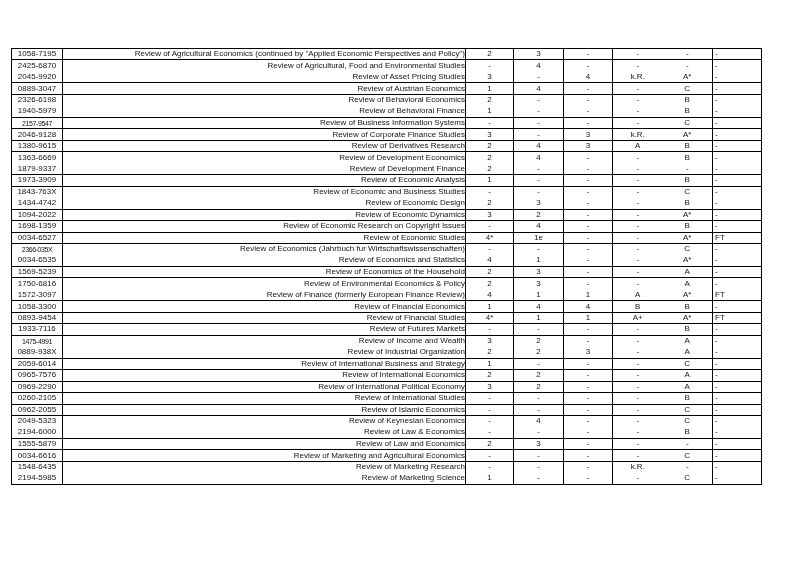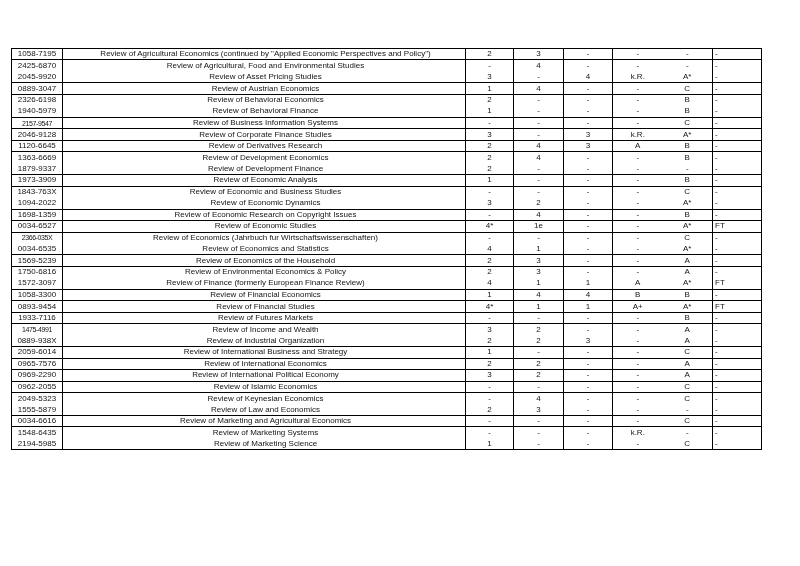--- a/index.html
+++ b/index.html
@@ -38,21 +38,21 @@
     line-height: 1;
     vertical-align: middle;
     white-space: nowrap;
     overflow: hidden;
     color: #141414;
   }
   td:first-child { border-left: none; }
   td.nolb { border-left: none; } 
   td.issn { text-align: center; }
   td.issn.condensed { font-size: 7px; letter-spacing: -0.4px; }
-  td.name { text-align: center; padding-left: 3px; }
+  td.name { text-align: right; padding-left: 3px; }
   td.r    { text-align: center; }
   td.ft   { text-align: left; padding-left: 2px; }
 </style>
 </head>
 <body>
 
 <div class="page">
   <table class="journal-table">
     <colgroup>
       <col class="c-issn">
@@ -147,21 +147,21 @@
     <td class="name">Review of Corporate Finance Studies</td>
     <td class="r">3</td>
     <td class="r">-</td>
     <td class="r">3</td>
     <td class="r">k.R.</td>
     <td class="r nolb">A*</td>
     <td class="ft">-</td>
   </tr>
 
   <tr class="row">
-    <td class="issn">1120-6645</td>
+    <td class="issn">1380-9615</td>
     <td class="name">Review of Derivatives Research</td>
     <td class="r">2</td>
     <td class="r">4</td>
     <td class="r">3</td>
     <td class="r">A</td>
     <td class="r nolb">B</td>
     <td class="ft">-</td>
   </tr>
 
   <tr class="row merge">
@@ -201,20 +201,30 @@
     <td class="issn">1843-763X</td>
     <td class="name">Review of Economic and Business Studies</td>
     <td class="r">-</td>
     <td class="r">-</td>
     <td class="r">-</td>
     <td class="r">-</td>
     <td class="r nolb">C</td>
     <td class="ft">-</td>
   </tr>
 
+  <tr class="row">
+    <td class="issn">1434-4742</td>
+    <td class="name">Review of Economic Design</td>
+    <td class="r">2</td>
+    <td class="r">3</td>
+    <td class="r">-</td>
+    <td class="r">-</td>
+    <td class="r nolb">B</td>
+    <td class="ft">-</td>
+  </tr>
 
   <tr class="row">
     <td class="issn">1094-2022</td>
     <td class="name">Review of Economic Dynamics</td>
     <td class="r">3</td>
     <td class="r">2</td>
     <td class="r">-</td>
     <td class="r">-</td>
     <td class="r nolb">A*</td>
     <td class="ft">-</td>
@@ -379,20 +389,30 @@
     <td class="issn">0969-2290</td>
     <td class="name">Review of International Political Economy</td>
     <td class="r">3</td>
     <td class="r">2</td>
     <td class="r">-</td>
     <td class="r">-</td>
     <td class="r nolb">A</td>
     <td class="ft">-</td>
   </tr>
 
+  <tr class="row">
+    <td class="issn">0260-2105</td>
+    <td class="name">Review of International Studies</td>
+    <td class="r">-</td>
+    <td class="r">-</td>
+    <td class="r">-</td>
+    <td class="r">-</td>
+    <td class="r nolb">B</td>
+    <td class="ft">-</td>
+  </tr>
 
   <tr class="row">
     <td class="issn">0962-2055</td>
     <td class="name">Review of Islamic Economics</td>
     <td class="r">-</td>
     <td class="r">-</td>
     <td class="r">-</td>
     <td class="r">-</td>
     <td class="r nolb">C</td>
     <td class="ft">-</td>
@@ -402,20 +422,30 @@
     <td class="issn">2049-5323</td>
     <td class="name">Review of Keynesian Economics</td>
     <td class="r">-</td>
     <td class="r">4</td>
     <td class="r">-</td>
     <td class="r">-</td>
     <td class="r nolb">C</td>
     <td class="ft">-</td>
   </tr>
 
+  <tr class="row">
+    <td class="issn">2194-6000</td>
+    <td class="name">Review of Law &amp; Economics</td>
+    <td class="r">-</td>
+    <td class="r">-</td>
+    <td class="r">-</td>
+    <td class="r">-</td>
+    <td class="r nolb">B</td>
+    <td class="ft">-</td>
+  </tr>
 
   <tr class="row">
     <td class="issn">1555-5879</td>
     <td class="name">Review of Law and Economics</td>
     <td class="r">2</td>
     <td class="r">3</td>
     <td class="r">-</td>
     <td class="r">-</td>
     <td class="r nolb">-</td>
     <td class="ft">-</td>
@@ -428,21 +458,21 @@
     <td class="r">-</td>
     <td class="r">-</td>
     <td class="r">-</td>
     <td class="r">-</td>
     <td class="r nolb">C</td>
     <td class="ft">-</td>
   </tr>
 
   <tr class="row merge">
     <td class="issn">1548-6435</td>
-    <td class="name">Review of Marketing Systems</td>
+    <td class="name">Review of Marketing Research</td>
     <td class="r">-</td>
     <td class="r">-</td>
     <td class="r">-</td>
     <td class="r">k.R.</td>
     <td class="r nolb">-</td>
     <td class="ft">-</td>
   </tr>
 
   <tr class="row">
     <td class="issn">2194-5985</td>

